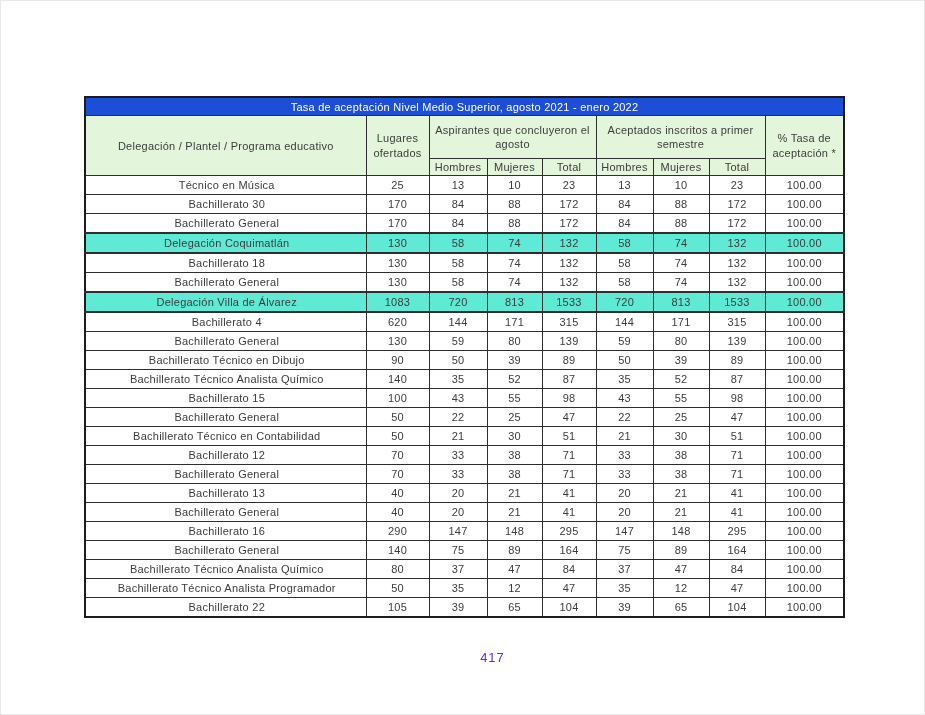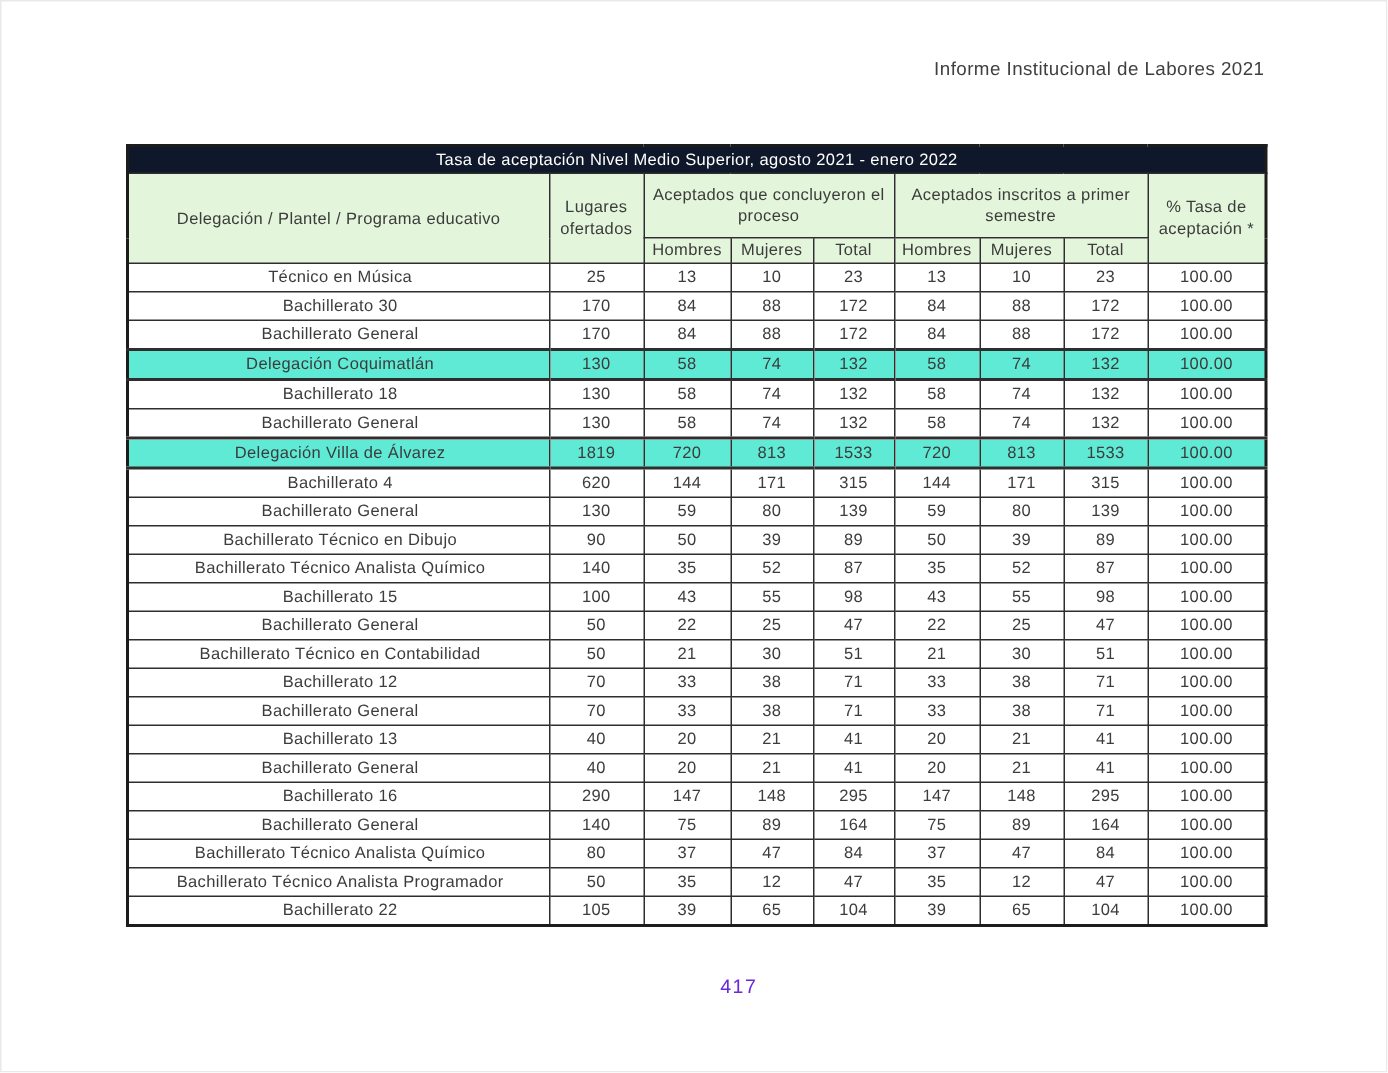--- a/index.html
+++ b/index.html
@@ -32,21 +32,21 @@
     border: 2px solid #1c1c1c;
     letter-spacing: 0.25px;
   }
   .accept-table th, .accept-table td {
     border: 1px solid #2e2e2e;
     font-weight: normal;
     overflow: hidden;
     white-space: nowrap;
   }
   .title-cell {
-    background: #0f172a;
+    background: #1d4ed8;
     color: #ffffff;
     font-size: 11px;
     text-align: center;
     height: 15px;
     padding: 1px 2px;
   }
   .group-header-row th, .sub-header-row th, .col-span2 {
     background: #e3f5da;
     font-size: 11px;
     text-align: center;
@@ -79,42 +79,41 @@
     color: #6d28d9;
     letter-spacing: 1px;
     margin-left: 30px;
   }
 </style>
 </head>
 <body>
 
 <div class="page">
 
-  <div class="page-header">Informe Institucional de Labores 2021</div>
 
   <table class="accept-table">
     <colgroup>
       <col style="width:281px">
       <col style="width:63px">
       <col style="width:58px">
       <col style="width:55px">
       <col style="width:54px">
       <col style="width:57px">
       <col style="width:56px">
       <col style="width:56px">
       <col style="width:79px">
     </colgroup>
     <thead>
       <tr>
         <th colspan="9" class="title-cell">Tasa de aceptación Nivel Medio Superior, agosto 2021 - enero 2022</th>
       </tr>
       <tr class="group-header-row">
         <th rowspan="2" class="col-span2">Delegación / Plantel / Programa educativo</th>
         <th rowspan="2" class="col-span2">Lugares ofertados</th>
-        <th colspan="3">Aceptados que concluyeron el proceso</th>
+        <th colspan="3">Aspirantes que concluyeron el agosto</th>
         <th colspan="3">Aceptados inscritos a primer semestre</th>
         <th rowspan="2" class="col-span2">% Tasa de aceptación *</th>
       </tr>
       <tr class="sub-header-row">
         <th>Hombres</th>
         <th>Mujeres</th>
         <th>Total</th>
         <th>Hombres</th>
         <th>Mujeres</th>
         <th>Total</th>
@@ -182,21 +181,21 @@
           <td class="num-cell">58</td>
           <td class="num-cell">74</td>
           <td class="num-cell">132</td>
           <td class="num-cell">58</td>
           <td class="num-cell">74</td>
           <td class="num-cell">132</td>
           <td class="num-cell">100.00</td>
         </tr>
         <tr class="delegation-row">
           <td class="name-cell">Delegación Villa de Álvarez</td>
-          <td class="num-cell">1819</td>
+          <td class="num-cell">1083</td>
           <td class="num-cell">720</td>
           <td class="num-cell">813</td>
           <td class="num-cell">1533</td>
           <td class="num-cell">720</td>
           <td class="num-cell">813</td>
           <td class="num-cell">1533</td>
           <td class="num-cell">100.00</td>
         </tr>
         <tr class="data-row">
           <td class="name-cell">Bachillerato 4</td>

